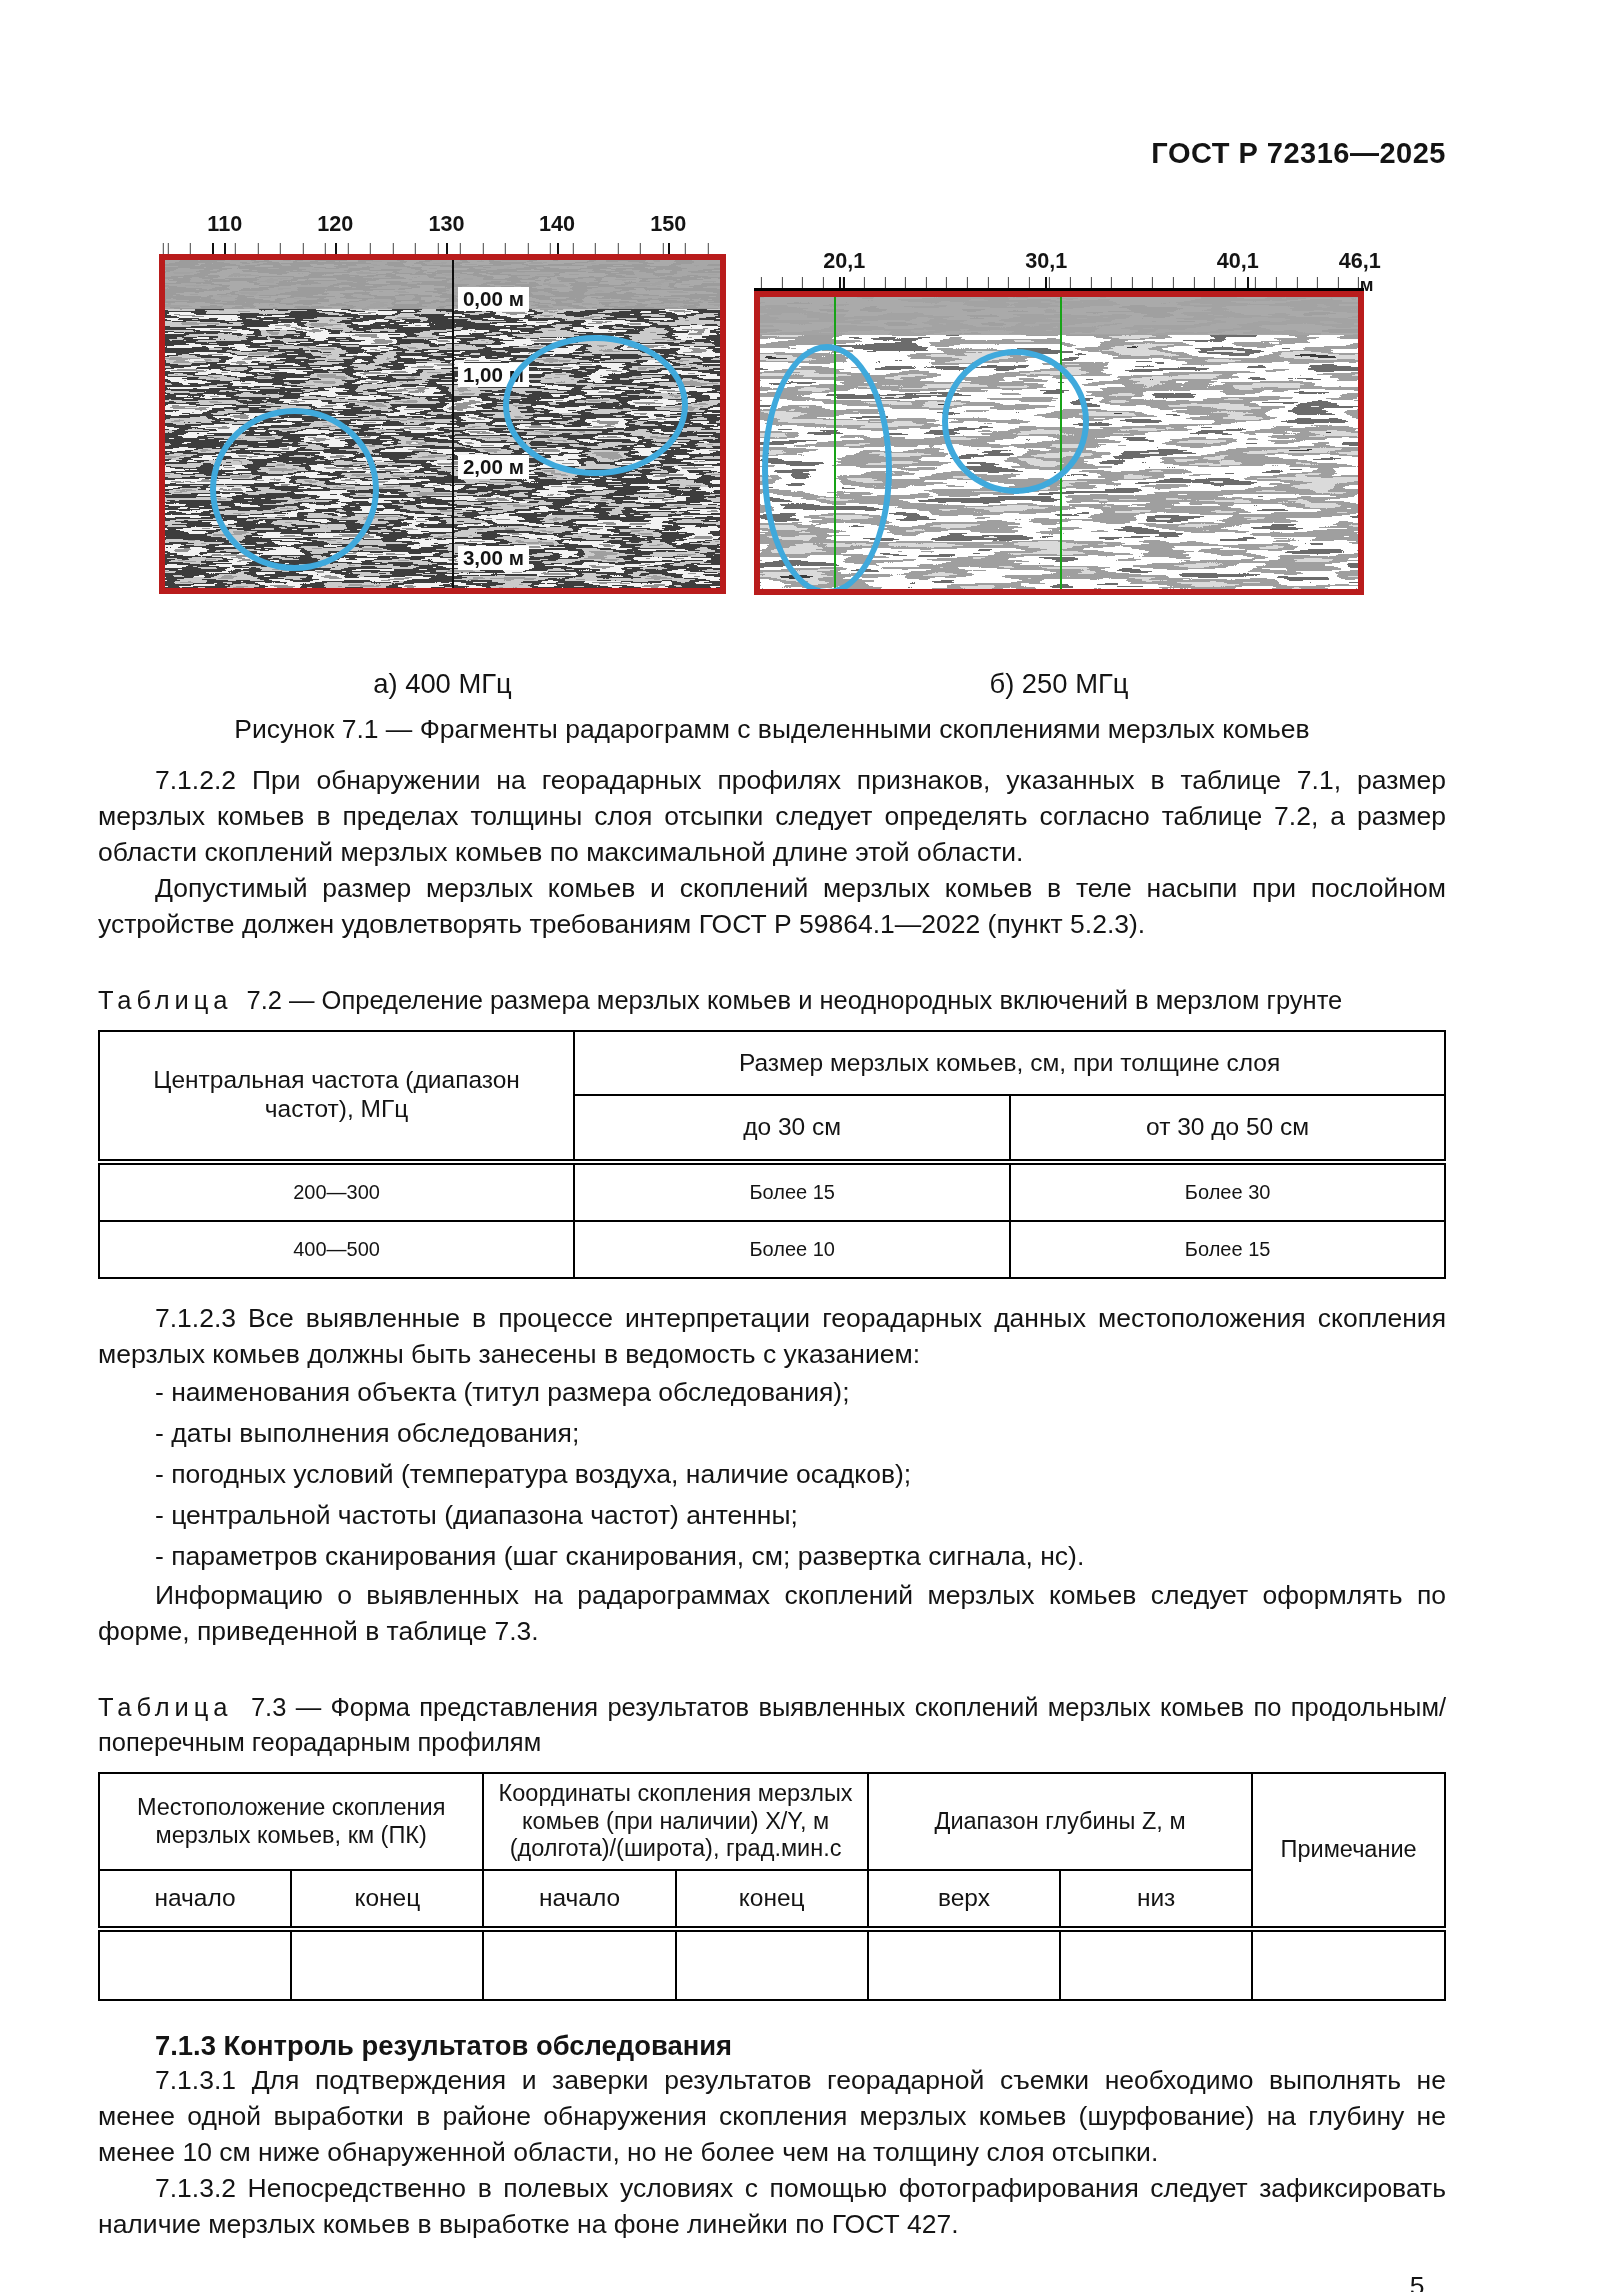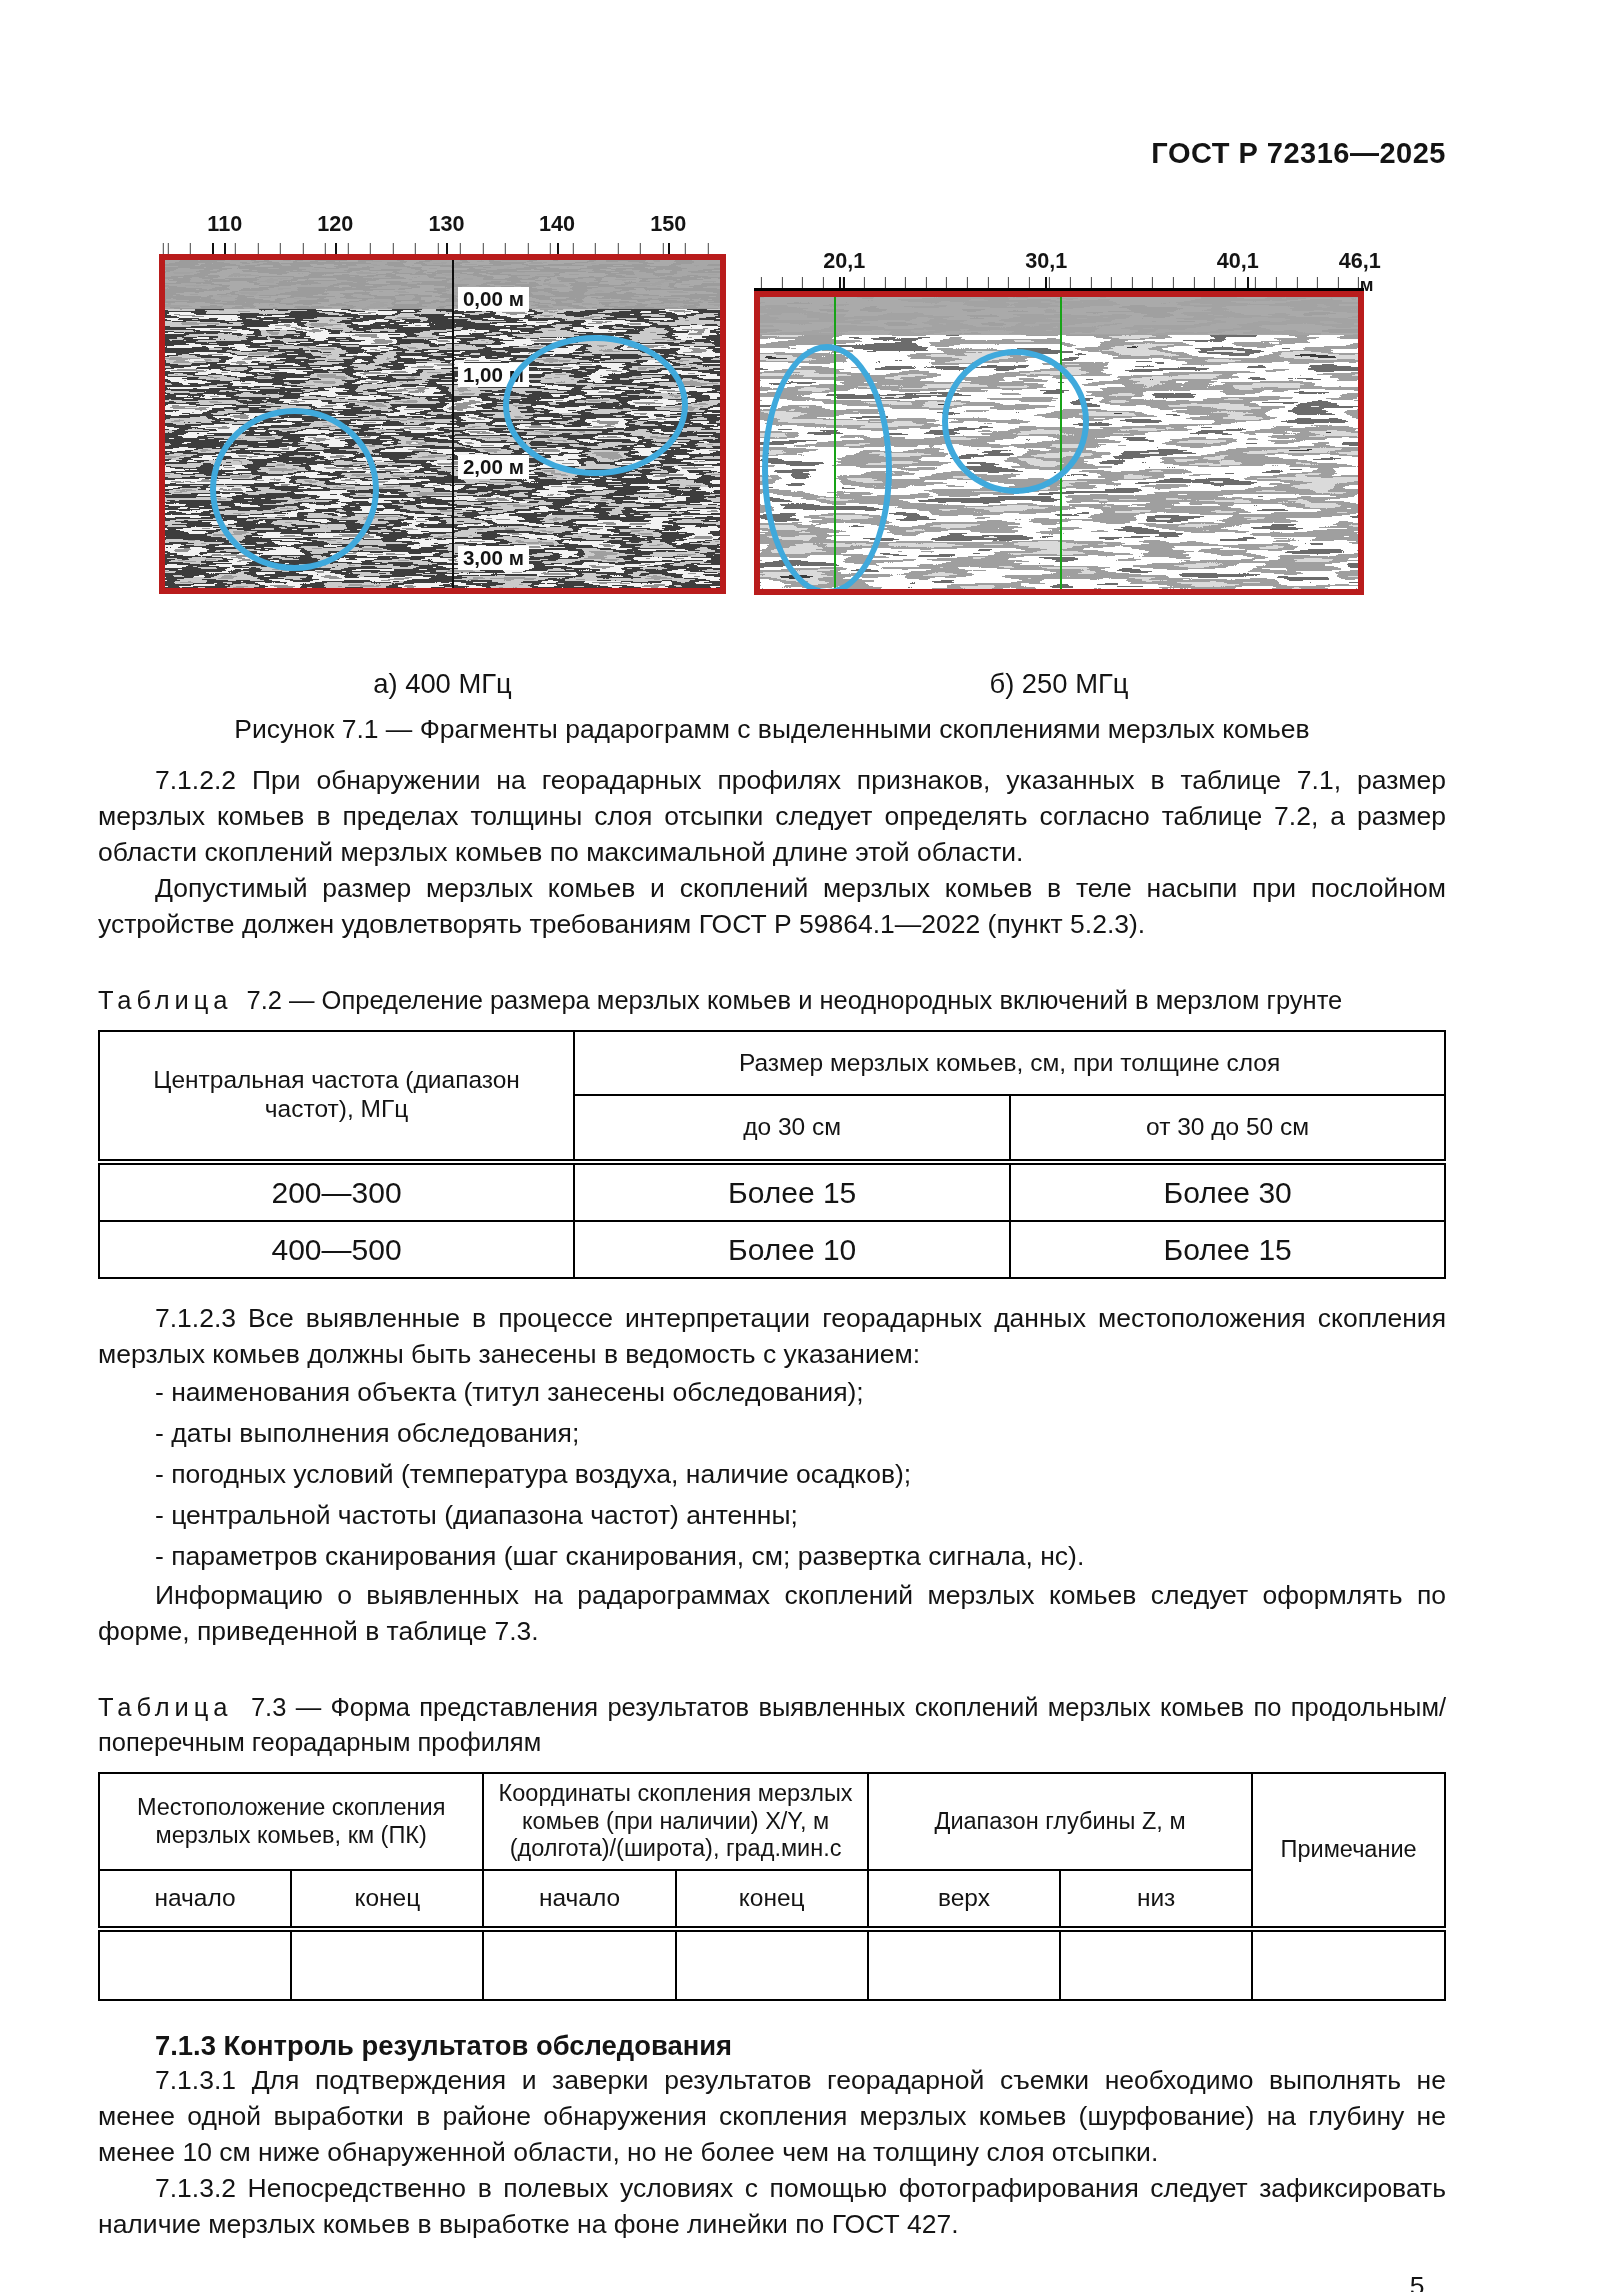--- a/index.html
+++ b/index.html
@@ -55,21 +55,21 @@
   .h713 { margin-top:29px; font-weight:bold; font-size:27.4px; text-indent:57px; }
 
   
   .tcap { margin-top:41px; font-size:25.5px; line-height:35px; text-align:justify; }
   .tcap .sp { letter-spacing:4.9px; }
   table.gost { width:100%; border-collapse:collapse; margin-top:11.8px; border:2.9px solid #000; }
   table.gost td { border:2px solid #000; text-align:center; vertical-align:middle;
                   padding:5.9px 9.8px; line-height:1.18; }
   .t72 td { font-size:24.5px; }
   .t72 .hrow td { height:51px; }
-  .t72 .body td { height:43px; font-size:30px; }
+  .t72 .body td { height:43px; font-size:20px; }
   .t72 .thick td { border-top:2.9px solid #000; }
   .dbl-b { border-bottom:6.9px double #000 !important; }
   .t73 td { font-size:23.5px; }
   .t73 .subs td { height:43px; font-size:24.5px; }
   .t73 .empty td { height:55px; }
 
   .pageno { margin-top:29px; text-align:right; font-size:26.5px; padding-right:21.6px; }
 </style>
 </head>
 <body>
@@ -187,21 +187,21 @@
       <tr class="body thick">
         <td>400—500</td>
         <td>Более 10</td>
         <td>Более 15</td>
       </tr>
     </tbody>
       </table>
 
     <p class="para mt22">7.1.2.3 Все выявленные в процессе интерпретации георадарных данных местоположения скопле­ния мерзлых комьев должны быть занесены в ведомость с указанием:</p>
     <div class="bullets">
-      <div>-  наименования объекта (титул занесены обследования);</div>
+      <div>-  наименования объекта (титул размера обследования);</div>
       <div>-  даты выполнения обследования;</div>
       <div>-  погодных условий (температура воздуха, наличие осадков);</div>
       <div>-  центральной частоты (диапазона частот) антенны;</div>
       <div>-  параметров сканирования (шаг сканирования, см; развертка сигнала, нс).</div>
     </div>
     <p class="para">Информацию о выявленных на радарограммах скоплений мерзлых комьев следует оформлять по форме, приведенной в таблице 7.3.</p>
 
     <div class="tcap"><span class="sp">Таблица</span>&nbsp;&nbsp;<span>7.3</span> <span>— Форма представления результатов выявленных скоплений мерзлых комьев по продольным/по­перечным георадарным профилям</span></div>
 
     <table class="gost t73">

